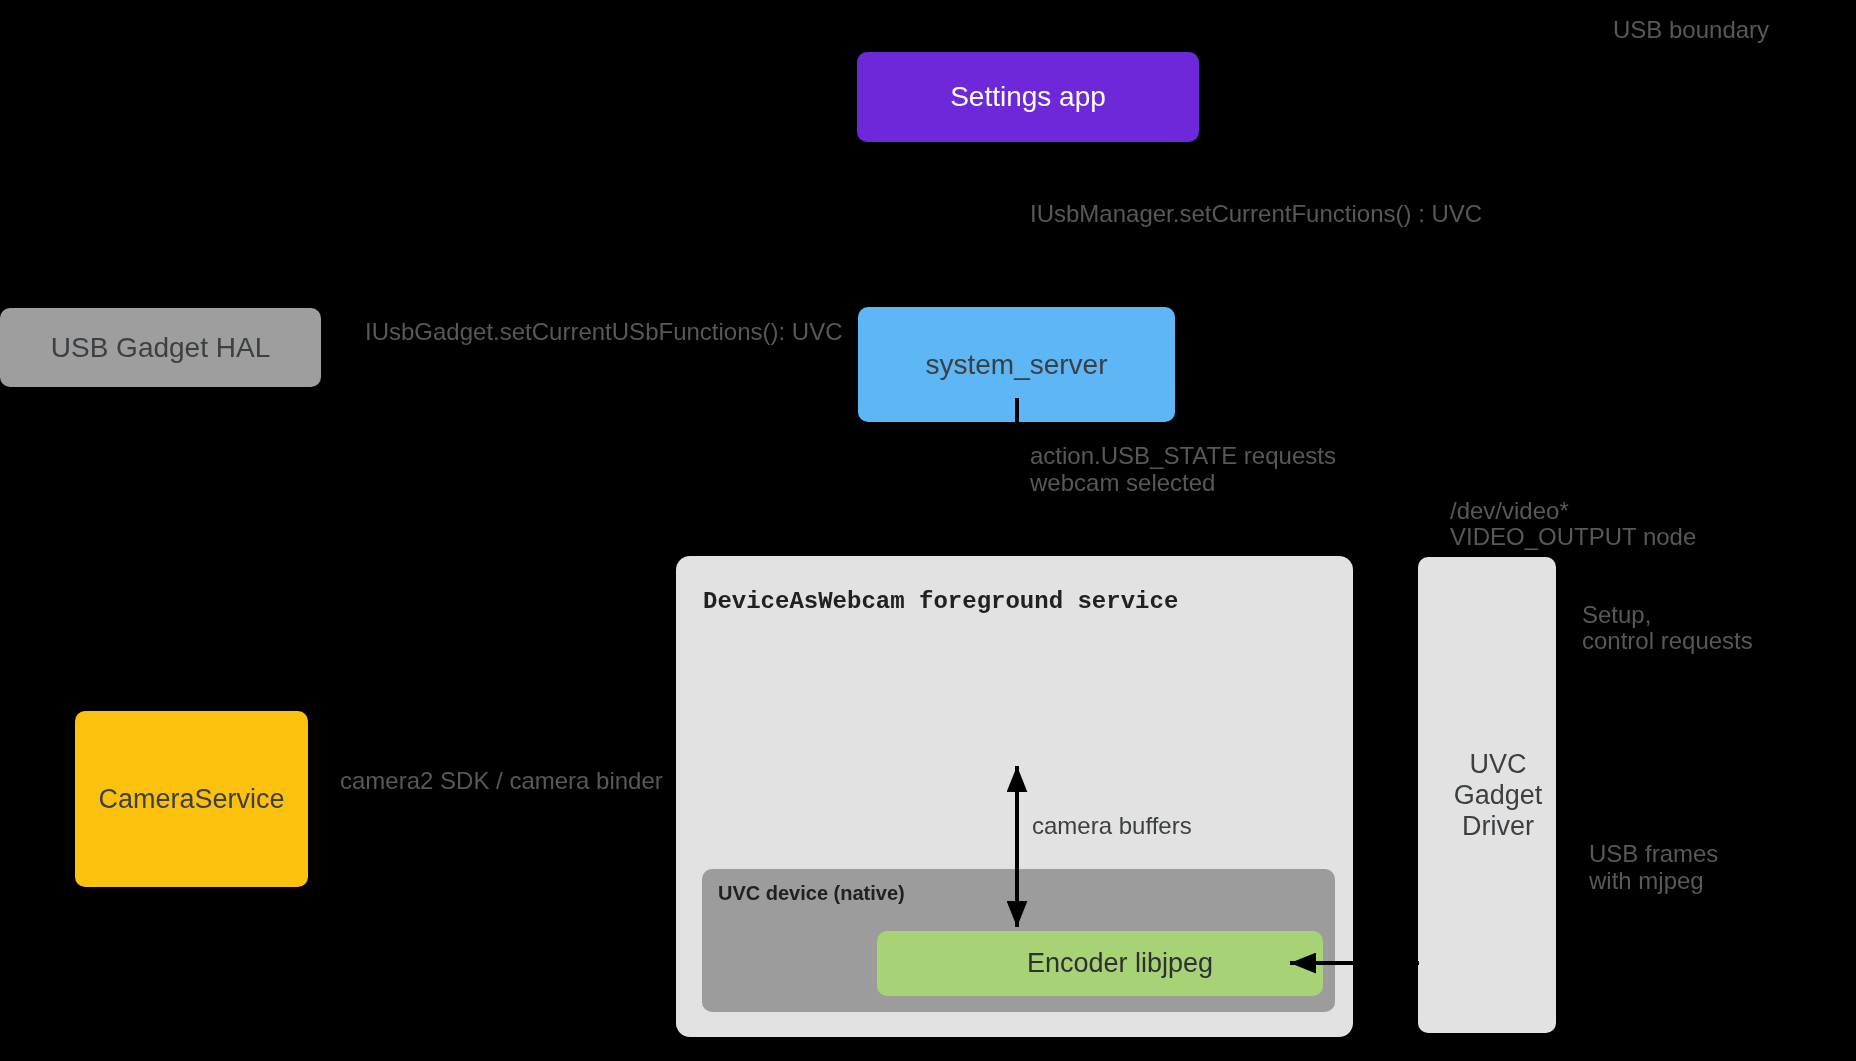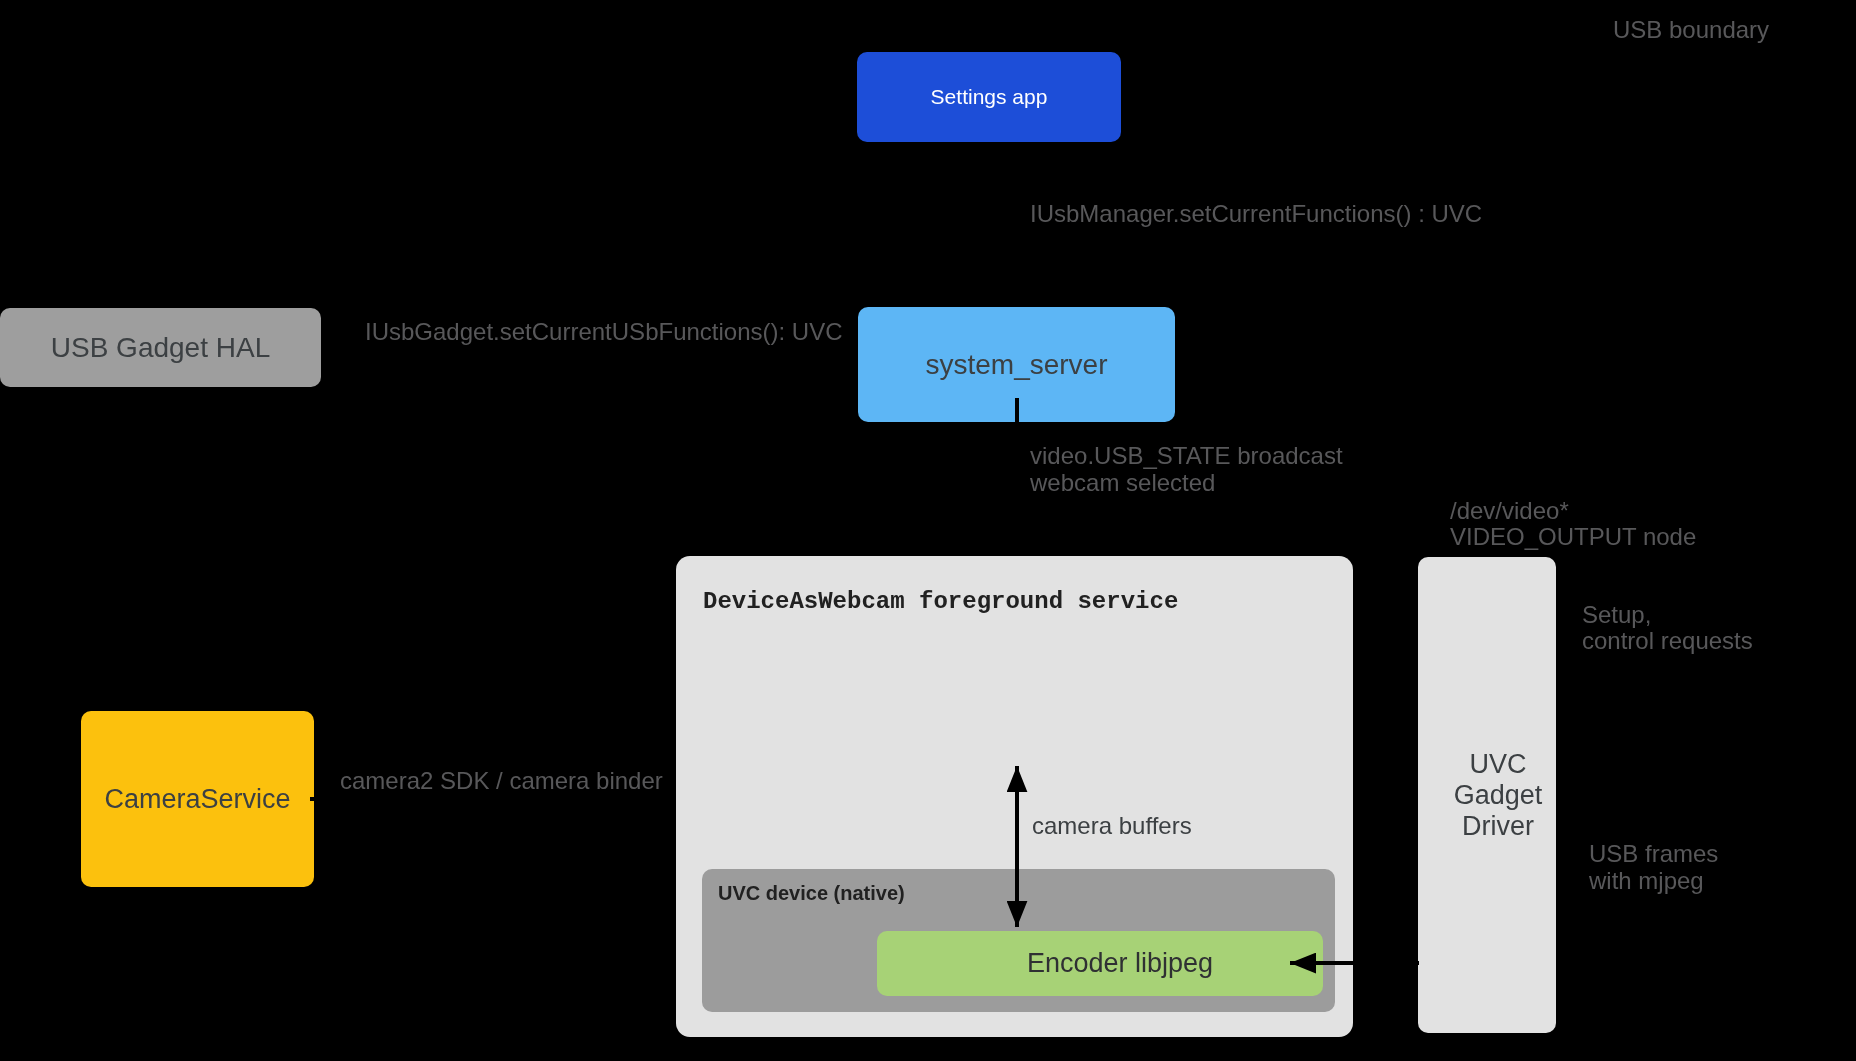--- a/index.html
+++ b/index.html
@@ -19,33 +19,33 @@
 <body>
 
 <div id="canvas">
 
   <div class="container-box" style="left: 676px; top: 556px; width: 677px; height: 481px; background-color: rgb(226, 226, 226);"></div>
   <div class="ctitle" style="left:703px;top:588px;font-size:24px;font-family:Liberation Mono, monospace;">DeviceAsWebcam foreground service</div>
 
   <div class="container-box" style="left: 702px; top: 869px; width: 633px; height: 143px; border-radius: 10px; background-color: rgb(156, 156, 156);"></div>
   <div class="ctitle" style="left:718px;top:882px;font-size:20px;">UVC device (native)</div>
 
-  <div class="node" style="left: 857px; top: 52px; width: 264px; height: 90px; font-size: 21px; background-color: #1d4ed8; color: rgb(255, 255, 255);">
+  <div class="node" style="left: 857px; top: 52px; width: 342px; height: 90px; font-size: 28px; background-color: #6d28d9; color: rgb(255, 255, 255);">
     <span>Settings app</span>
   </div>
 
   <div class="node" style="left: 858px; top: 307px; width: 317px; height: 115px; font-size: 28px; background-color: rgb(93, 182, 245); color: rgb(60, 64, 67);">
     <span>system_server</span>
   </div>
 
   <div class="node" style="left: 0px; top: 308px; width: 321px; height: 79px; font-size: 28px; background-color: rgb(158, 158, 158); color: rgb(60, 64, 67);">
     <span>USB Gadget HAL</span>
   </div>
 
-  <div class="node" style="left: 81px; top: 711px; width: 233px; height: 176px; font-size: 27px; background-color: rgb(252, 193, 13); color: rgb(60, 64, 67);">
+  <div class="node" style="left: 75px; top: 711px; width: 233px; height: 176px; font-size: 27px; background-color: rgb(252, 193, 13); color: rgb(60, 64, 67);">
     <span>CameraService</span>
   </div>
 
 
   <div class="node" style="left: 877px; top: 931px; width: 406px; height: 65px; font-size: 27px; z-index: 2; background-color: rgb(167, 210, 118); color: rgb(47, 48, 51); padding-left: 40px;">
     <span>Encoder libjpeg</span>
   </div>
 
   <div class="container-box" style="left: 1418px; top: 557px; width: 138px; height: 476px; border-radius: 10px; background-color: rgb(226, 226, 226);"></div>
   <div class="drv-lines" style="left:1418px;top:557px;width:160px;height:476px;">
@@ -54,21 +54,21 @@
     <span>Driver</span>
   </div>
 
   <div class="glabel" style="left:1613px;top:16px;">USB boundary</div>
 
   <div class="glabel" style="left:1030px;top:200px;">IUsbManager.setCurrentFunctions() : UVC</div>
 
   <div class="glabel" style="left:365px;top:318px;">IUsbGadget.setCurrentUSbFunctions(): UVC</div>
 
   <div class="glabel" style="left:1030px;top:442px;">
-    <div>video.USB_STATE broadcast</div>
+    <div>action.USB_STATE requests</div>
     <div>webcam selected</div>
   </div>
 
   <div class="glabel" style="left:1450px;top:498px;line-height:26px;">
     <div>/dev/video*</div>
     <div>VIDEO_OUTPUT node</div>
   </div>
 
   <div class="glabel" style="left:1582px;top:602px;line-height:26px;">
     <div>Setup,</div>

